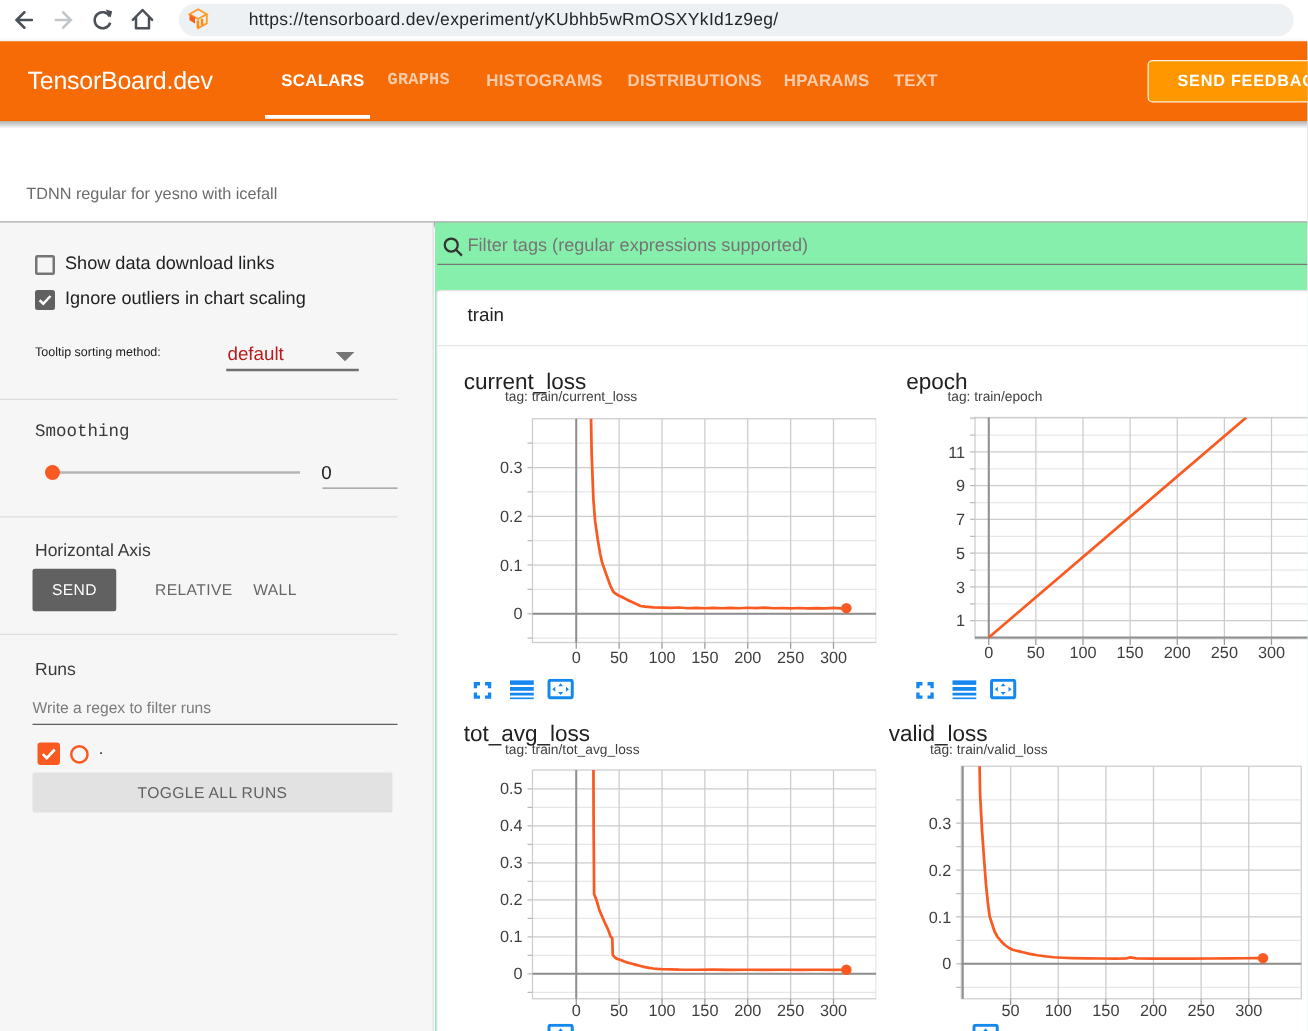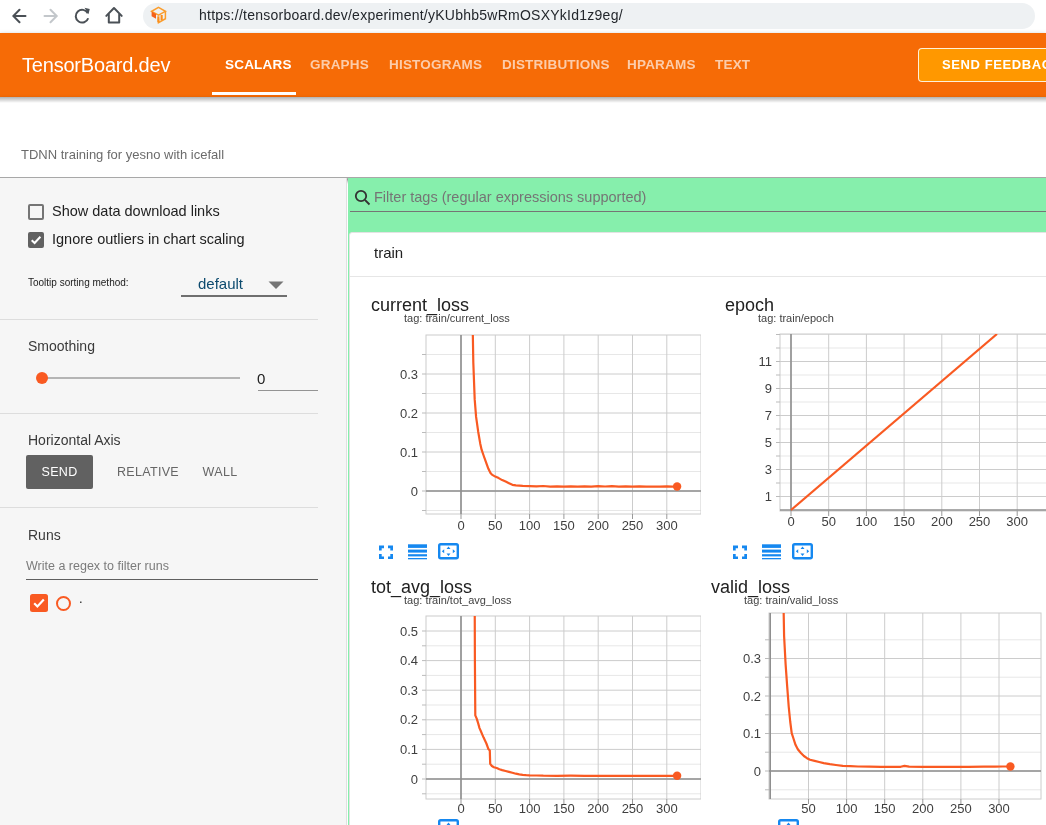--- a/index.html
+++ b/index.html
@@ -63,71 +63,72 @@
 <path fill="#f4601a" d="M2.6 5.5 7 8v4.8L2.6 10.2z"></path>
 <rect x="8.3" y="10.3" width="2.1" height="6" fill="#fb8d1a"></rect>
 <rect x="11.6" y="9" width="2.1" height="5.2" fill="#fb8d1a"></rect>
 </svg>
 <div id="url">https://tensorboard.dev/experiment/yKUbhb5wRmOSXYkId1z9eg/</div>
 </div>
 
 <div id="appbar"></div>
 <div id="logo">TensorBoard.dev</div>
 <div class="nav on" style="left:225px;">SCALARS</div>
-<div class="nav" style="left:310px;">GRAPHS</div>
+<div class="nav" style="left:310px;font-family:Liberation Mono, monospace;">GRAPHS</div>
 <div class="nav" style="left:389px;">HISTOGRAMS</div>
 <div class="nav" style="left:502px;">DISTRIBUTIONS</div>
 <div class="nav" style="left:627px;">HPARAMS</div>
 <div class="nav" style="left:715px;">TEXT</div>
 <div id="navline"></div>
 <div id="fbbtn">SEND FEEDBACK</div>
 
 <div id="expbar"></div>
-<div id="expname">TDNN training for yesno with icefall</div>
+<div id="expname">TDNN regular for yesno with icefall</div>
 <div class="abs" style="left:0;top:97px;width:1046px;height:6px;background:linear-gradient(rgba(0,0,0,0.30),rgba(0,0,0,0.0));"></div>
 <div class="abs" style="left:0;top:177px;width:1046px;height:1.5px;background:#a8a8a8;"></div>
 <div class="abs" style="left:0;top:178.5px;width:1046px;height:5px;background:linear-gradient(rgba(0,0,0,0.22),rgba(0,0,0,0.0));"></div>
 
 <div id="sidebar">
   <div class="cb" style="top:26px;"></div>
   <div class="cblbl" style="top:25px;font-size:14.5px;">Show data download links</div>
   <div class="cb" style="top:54px;background:#616161;border-color:#616161;">
       <svg width="12" height="12" viewBox="0 0 12 12" style="display:block">
         <path d="M1.7 6.2 4.6 9 10.4 2.8" stroke="#fff" stroke-width="2" fill="none"></path>
       </svg>
     </div>
   <div class="cblbl" style="top:53px;font-size:14.5px;">Ignore outliers in chart scaling</div>
   <div class="sblabel" style="top:99px;font-size:10px;color:#212121;">Tooltip sorting method:</div>
-  <div class="abs" style="left:198px;top:97px;font-size:15px;color:#0c4a6e;">default</div>
+  <div class="abs" style="left:182px;top:97px;font-size:15px;color:#b91c1c;">default</div>
   <div class="abs" style="left:181px;top:117px;width:106px;height:1.5px;background:#6f6f6f;"></div>
   <svg class="abs" style="left:267px;top:102px" width="18" height="10" viewBox="0 0 18 10">
       <path d="M1.5 1.5h15L9 9z" fill="#757575"></path>
     </svg>
   <div class="hr" style="top:141px;"></div>
-  <div class="sblabel" style="top:160px;">Smoothing</div>
+  <div class="sblabel" style="top:160px;font-family:Liberation Mono, monospace;">Smoothing</div>
   <div class="abs" style="left:38px;top:199px;width:202px;height:2px;background:#b5b5b5;"></div>
   <div class="abs" style="left:36px;top:194px;width:12px;height:12px;border-radius:50%;background:#f95a22;"></div>
   <div class="abs" style="left:257px;top:192px;font-size:15px;color:#212121;">0</div>
   <div class="abs" style="left:258px;top:212px;width:60px;height:1px;background:#949494;"></div>
   <div class="hr" style="top:235px;"></div>
   <div class="sblabel" style="top:254px;">Horizontal Axis</div>
   <div class="abs" style="left:26px;top:277px;width:67px;height:34px;background:#616161;border-radius:2px;color:#fff;font-size:12.5px;text-align:center;line-height:34px;letter-spacing:0.3px;">SEND</div>
-  <div class="abs" style="left:110px;top:277px;width:76px;height:34px;color:#666;font-size:12.5px;text-align:center;line-height:34px;letter-spacing:0.3px;">RELATIVE</div>
+  <div class="abs" style="left:110px;top:277px;width:76px;height:34px;color:#666;font-size:12.5px;text-align:right;line-height:34px;letter-spacing:0.3px;">RELATIVE</div>
   <div class="abs" style="left:198px;top:277px;width:44px;height:34px;color:#666;font-size:12.5px;text-align:center;line-height:34px;letter-spacing:0.3px;">WALL</div>
   <div class="hr" style="top:329px;"></div>
   <div class="sblabel" style="top:349px;">Runs</div>
   <div class="abs" style="left:26px;top:381px;font-size:12.5px;color:#7b7b7b;">Write a regex to filter runs</div>
   <div class="abs" style="left:26px;top:401px;width:292px;height:1.3px;background:#5f5f5f;"></div>
   <div class="abs" style="left:30px;top:416px;width:18px;height:18px;background:#f95a22;border-radius:2.5px;">
       <svg width="18" height="18" viewBox="0 0 18 18" style="display:block">
         <path d="M4.2 9.3 7.4 12.5 13.8 5.6" stroke="#fff" stroke-width="2.2" fill="none"></path>
       </svg>
     </div>
   <div class="abs" style="left:56px;top:418px;width:15px;height:15px;border:2.2px solid #f95a22;border-radius:50%;"></div>
   <div class="abs" style="left:79px;top:413px;font-size:13px;color:#212121;">.</div>
+  <div class="abs" style="left:26px;top:440px;width:288px;height:32px;background:#e2e2e2;border-radius:2px;color:#616161;font-size:12.5px;text-align:center;line-height:32px;letter-spacing:0.3px;">TOGGLE ALL RUNS</div>
 </div>
 
 <div id="main">
   <svg class="abs" style="left:6px;top:11px" width="17" height="17" viewBox="0 0 17 17">
       <circle cx="7" cy="7" r="5.2" stroke="#333" stroke-width="1.8" fill="none"></circle>
       <path d="M11 11 15.5 15.5" stroke="#333" stroke-width="1.8"></path>
     </svg>
   <div class="abs" style="left:26px;top:11px;font-size:14.5px;color:#757575;">Filter tags (regular expressions supported)</div>
   <div class="abs" style="left:2px;top:33px;width:696px;height:1px;background:#757575;"></div>
   <div class="abs" id="card" style="left:1px;top:54px;width:770px;height:700px;background:#fff;border:1px solid #e3e3e3;border-radius:3px;">

